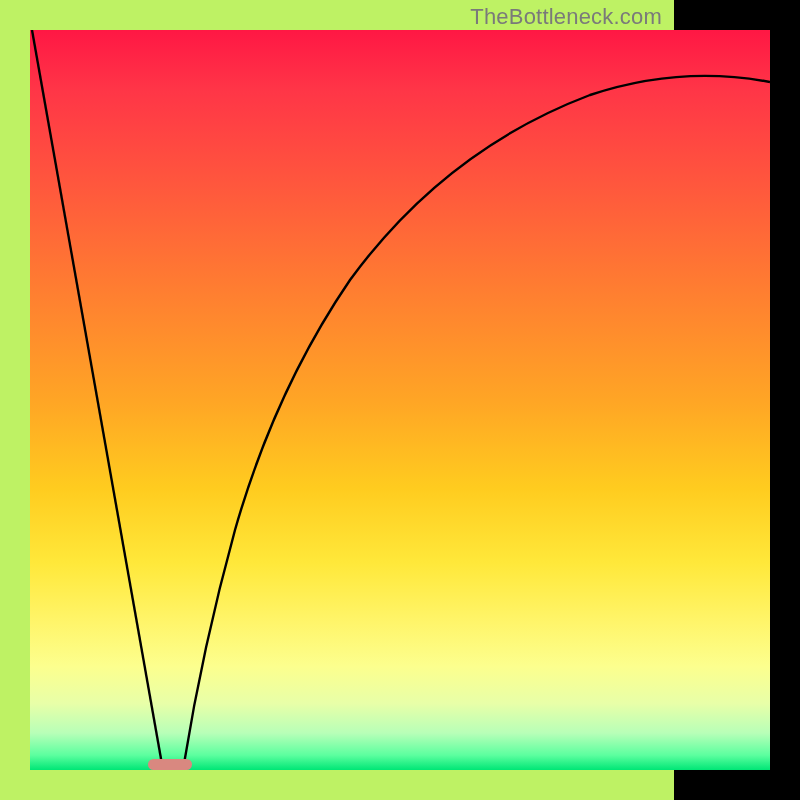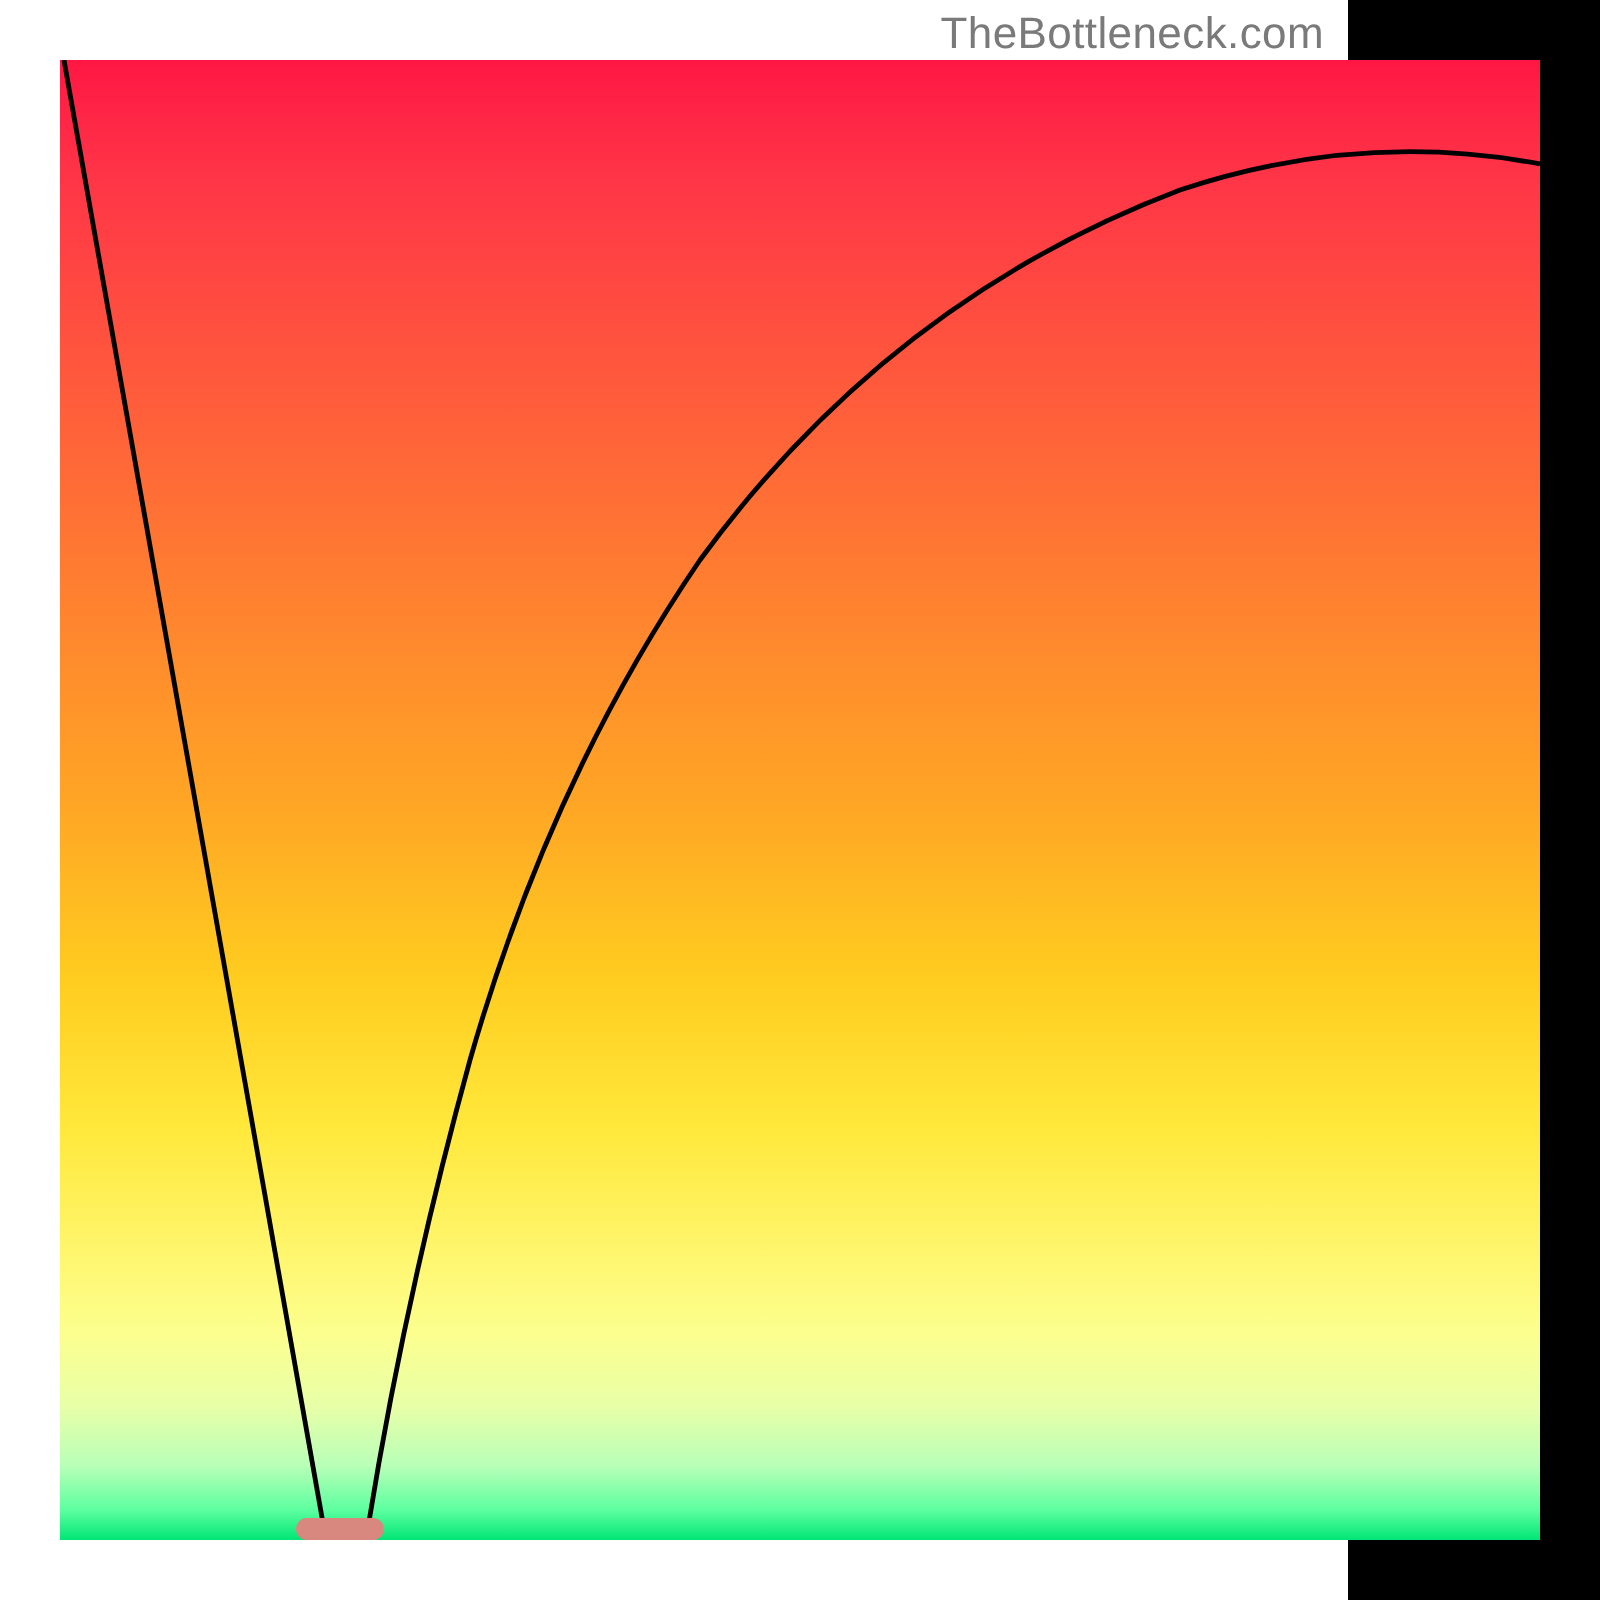--- a/index.html
+++ b/index.html
@@ -8,21 +8,21 @@
     width: 800px;
     height: 800px;
     overflow: hidden;
     background: #000;
     font-family: Arial, Helvetica, sans-serif;
   }
   .frame {
     position: relative;
     width: 674px;
     height: 800px;
-    background: #ffffff;
+    background: #bef264;
   }
   .plot-area {
     position: absolute;
     left: 30px;
     top: 30px;
     width: 740px;
     height: 740px;
     background: linear-gradient(to bottom,
       #ff1744 0%,
       #ff3547 8%,

